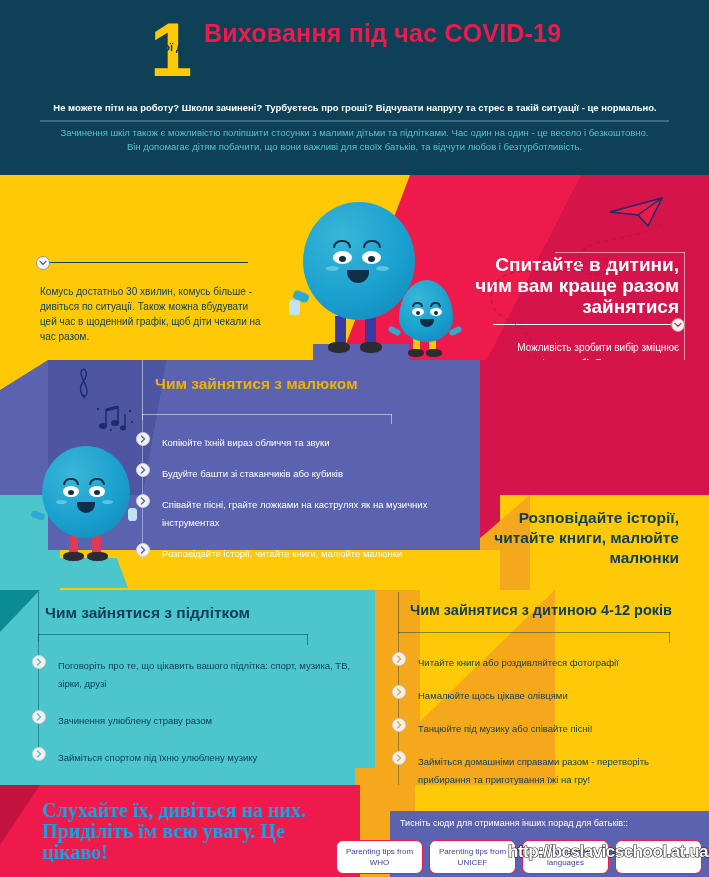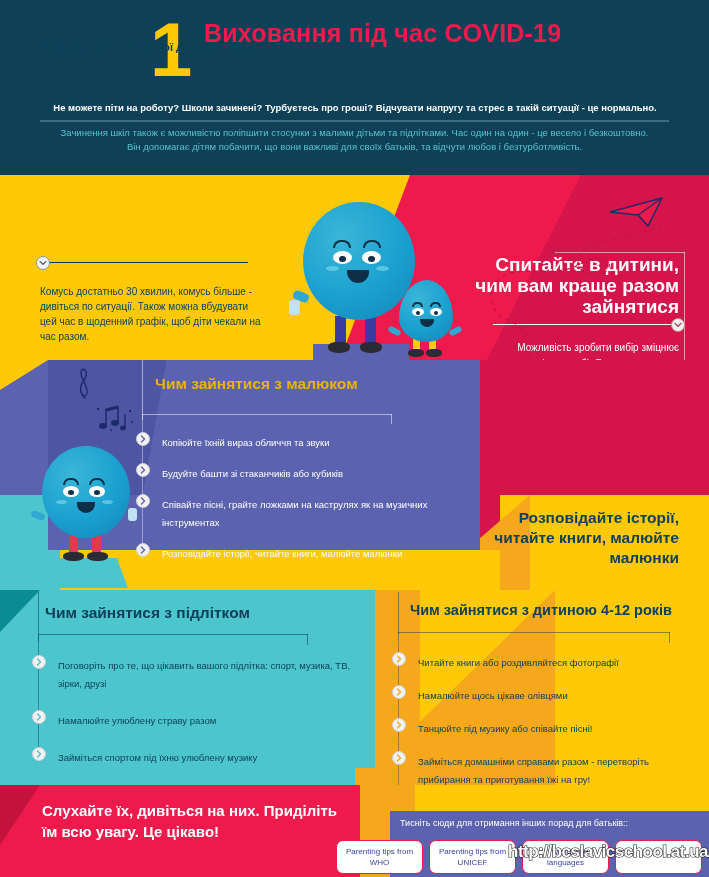--- a/index.html
+++ b/index.html
@@ -320,21 +320,21 @@
   .ft-yellow {
     position: absolute; left: 410px; top: 0; width: 299px; height: 92px;
     background: #ffc907;
   }
   .ft-purple {
     position: absolute; left: 390px; top: 26px; width: 319px; height: 66px;
     background: #5b62b0;
   }
   .ft-slogan {
     position: absolute; left: 42px; top: 800px; width: 300px;
-    font-size: 15px; font-weight: bold; color: #ffffff; line-height: 21px;
+    font-size: 20px; font-weight: bold; color: #0ea5e9; line-height: 21px; font-family: Liberation Serif, serif;
   }
   .ft-cta {
     position: absolute; left: 400px; top: 818px; width: 300px;
     font-size: 9px; color: #ffffff;
   }
   .ft-btns {
     position: absolute; left: 336px; top: 840px; width: 373px;
     display: flex; gap: 6px;
   }
   .ft-btn {
@@ -514,21 +514,21 @@
           </svg>
       </span>
       <span class="txt">Поговоріть про те, що цікавить вашого підлітка: спорт, музика, ТВ, зірки, друзі</span>
     </div>
     <div class="bullet">
       <span class="dot">
         <svg width="6" height="8" viewBox="0 0 6 8">
             <path d="M1.5 1 L4.5 4 L1.5 7" stroke="#4dc5cc" stroke-width="1.4" fill="none" stroke-linecap="round"></path>
           </svg>
       </span>
-      <span class="txt">Намалюйте улюблену страву разом</span>
+      <span class="txt">Зачинення улюблену страву разом</span>
     </div>
     <div class="bullet">
       <span class="dot">
         <svg width="6" height="8" viewBox="0 0 6 8">
             <path d="M1.5 1 L4.5 4 L1.5 7" stroke="#4dc5cc" stroke-width="1.4" fill="none" stroke-linecap="round"></path>
           </svg>
       </span>
       <span class="txt">Займіться спортом під їхню улюблену музику</span>
     </div>
   </div>

